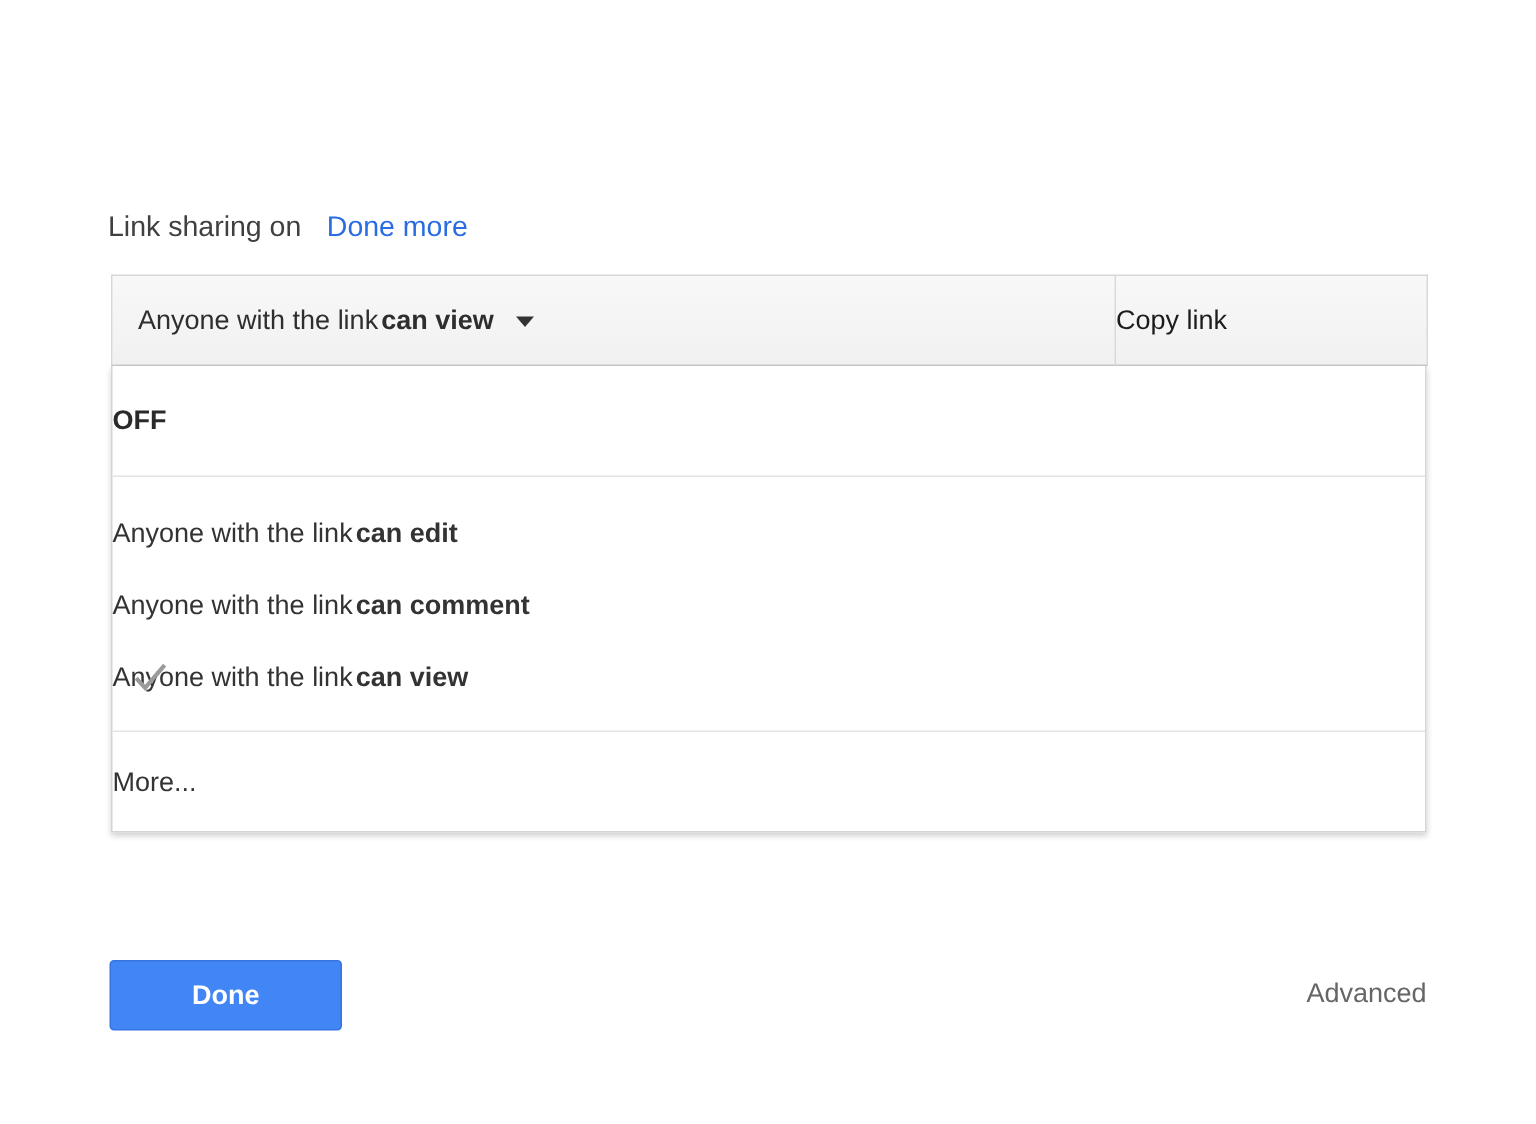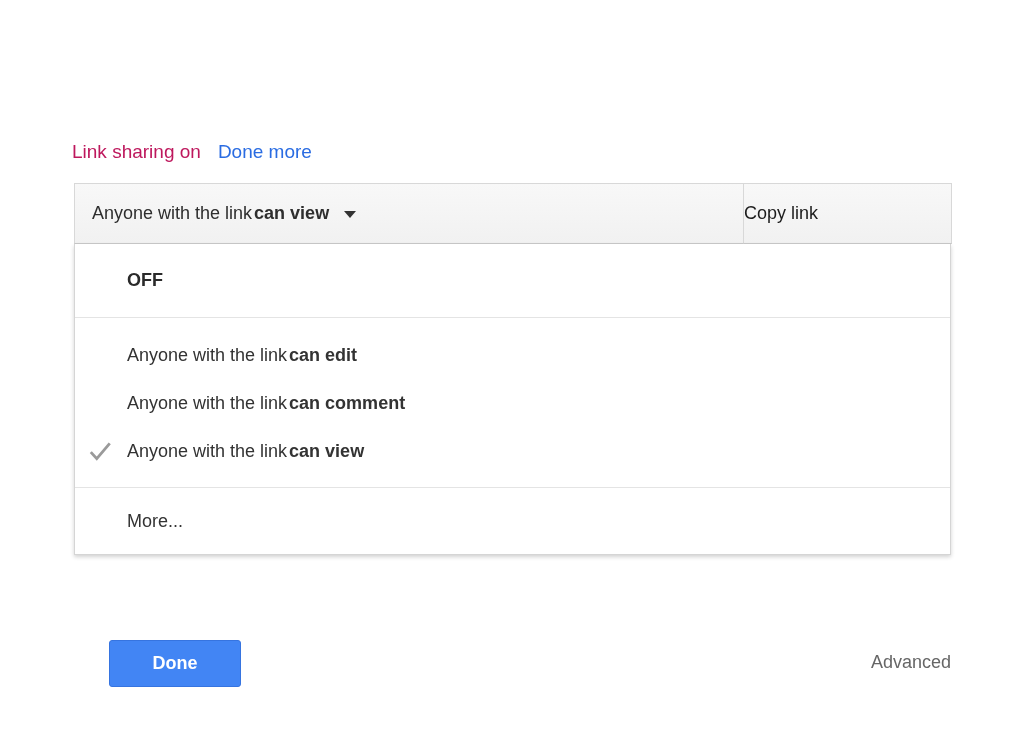--- a/index.html
+++ b/index.html
@@ -49,21 +49,21 @@
 
   
   .sharing-row {
     position: absolute;
     left: 72px;
     top: 141px;
     font-size: 19px;
     display: flex;
     align-items: baseline;
   }
-  .sharing-status { color: #be185d; }
+  .sharing-status { color: #404040; }
   .learn-more {
     color: var(--link_blue, #2a6ce2);
     margin-left: 17px;
     cursor: pointer;
     text-decoration: none;
   }
 
   
   .toolbar {
     position: absolute;
@@ -110,21 +110,20 @@
     top: 244px;
     width: 877px;
     background: #fff;
     border: 1px solid #d5d5d5;
     border-top: none;
     box-shadow: 0 2px 4px rgba(0,0,0,0.18);
   }
   .menu-item {
     display: flex;
     align-items: center;
-    padding-left: 52px;
     font-size: 18px;
     color: #333;
     cursor: pointer;
     position: relative;
   }
   .row-off { height: 73px; color: #3c3c3c; }
   .row-off .off-bold { font-weight: bold; color: #2a2a2a; margin-left: 0; }
   .menu-divider { border-top: 1px solid #e4e4e4; }
   .option-group { padding: 13px 0 12px 0; }
   .row-option { height: 48px; }
@@ -137,34 +136,33 @@
     height: 26px;
   }
   .check-icon svg { width: 26px; height: 26px; stroke: #9a9a9a; fill: none; stroke-width: 2.6; }
   .row-more { height: 66px; }
 
   
   .done-button {
     position: absolute;
     left: 73px;
     top: 640px;
-    width: 132px;
+    width: 155px;
     height: 47px;
     background: var(--accent_blue, #4285f4);
     border: 1px solid #3674e0;
     border-radius: 3px;
     color: #fff;
     font-weight: bold;
     font-size: 18px;
     display: flex;
     align-items: center;
     justify-content: center;
     cursor: pointer;
     font-family: "Liberation Sans", sans-serif;
-    margin-left: 36px;
   }
   .advanced {
     position: absolute;
     right: 73px;
     top: 652px;
     font-size: 18px;
     color: #666;
     cursor: pointer;
   }
 </style>

